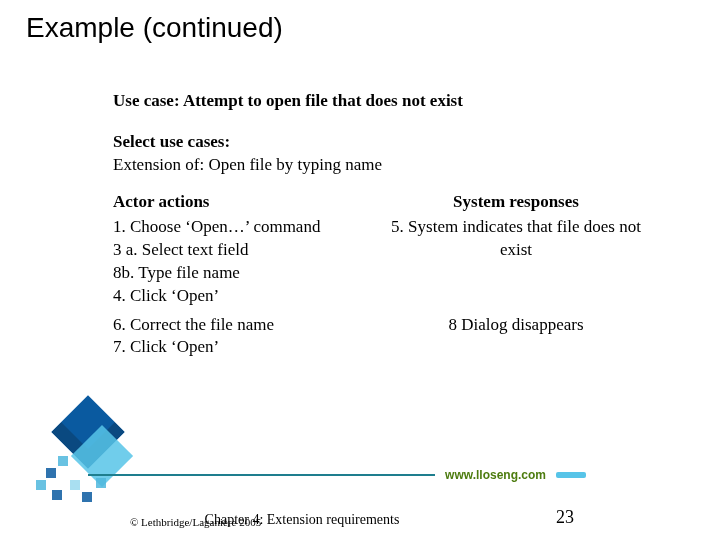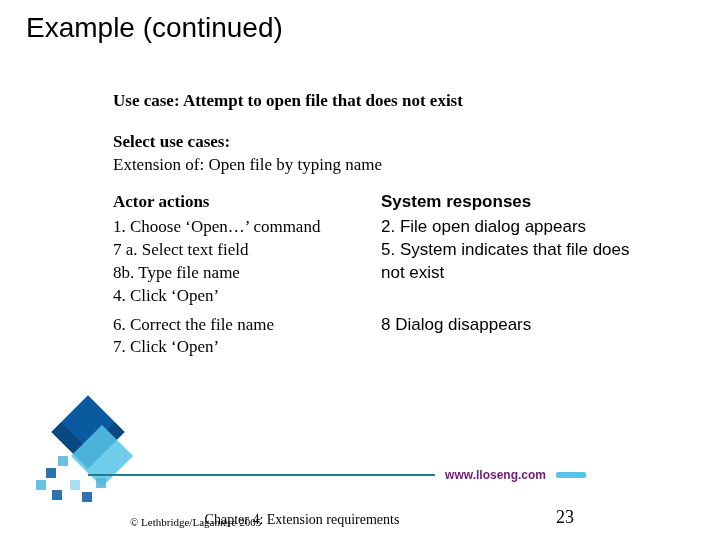--- a/index.html
+++ b/index.html
@@ -35,21 +35,21 @@
   .uc-title { font-weight: 700; margin-bottom: 18px; }
   .related-label { font-weight: 700; }
   .related-block { margin-bottom: 14px; }
   .cols {
     display: flex;
     gap: 28px;
     margin-top: 4px;
     margin-bottom: 6px;
   }
   .col-left { width: 240px; }
-  .col-right { width: 270px; font-family: Liberation Sans, sans-serif; }
+  .col-right { width: 270px; font-family: Liberation Serif, serif; text-align: center; }
   .col-head { font-weight: 700; margin-bottom: 2px; }
   .line { margin: 0; }
 
   
   .decor {
     position: absolute;
     left: 22px;
     top: 398px;
     width: 140px;
     height: 120px;
@@ -79,21 +79,21 @@
     top: 468px;
     display: flex;
     align-items: center;
     gap: 10px;
   }
   .hr-line { flex: 1; height: 2px; background: #1e7e8e; }
   .website {
     font-family: Arial, Helvetica, sans-serif;
     font-size: 12px;
     font-weight: 700;
-    color: #701a75;
+    color: #4d7c0f;
     white-space: nowrap;
   }
   .tail { width: 30px; height: 6px; background: #57c4e8; border-radius: 2px; }
 
   
   .footer {
     position: absolute;
     left: 0; right: 0; bottom: 10px;
     height: 24px;
     font-family: "Times New Roman", Times, serif;
@@ -134,27 +134,26 @@
 
     <div class="related-block">
       <div class="related-label">Select use cases:</div>
       <div>Extension of: Open file by typing name</div>
     </div>
 
     <div class="cols">
       <div class="col-left">
         <div class="col-head">Actor actions</div>
         <p class="line">1. Choose ‘Open…’ command</p>
-        <p class="line">7 a. Select text field</p>
+        <p class="line">3 a. Select text field</p>
         <p class="line">8b. Type file name</p>
         <p class="line">4. Click ‘Open’</p>
       </div>
       <div class="col-right">
         <div class="col-head">System responses</div>
-        <p class="line">2. File open dialog appears</p>
         <p class="line"></p>
         <p class="line"></p>
         <p class="line jb">5. System indicates that file does not exist</p>
       </div>
     </div>
 
     <div class="cols">
       <div class="col-left">
         <p class="line">6. Correct the file name</p>
         <p class="line">7. Click ‘Open’</p>

